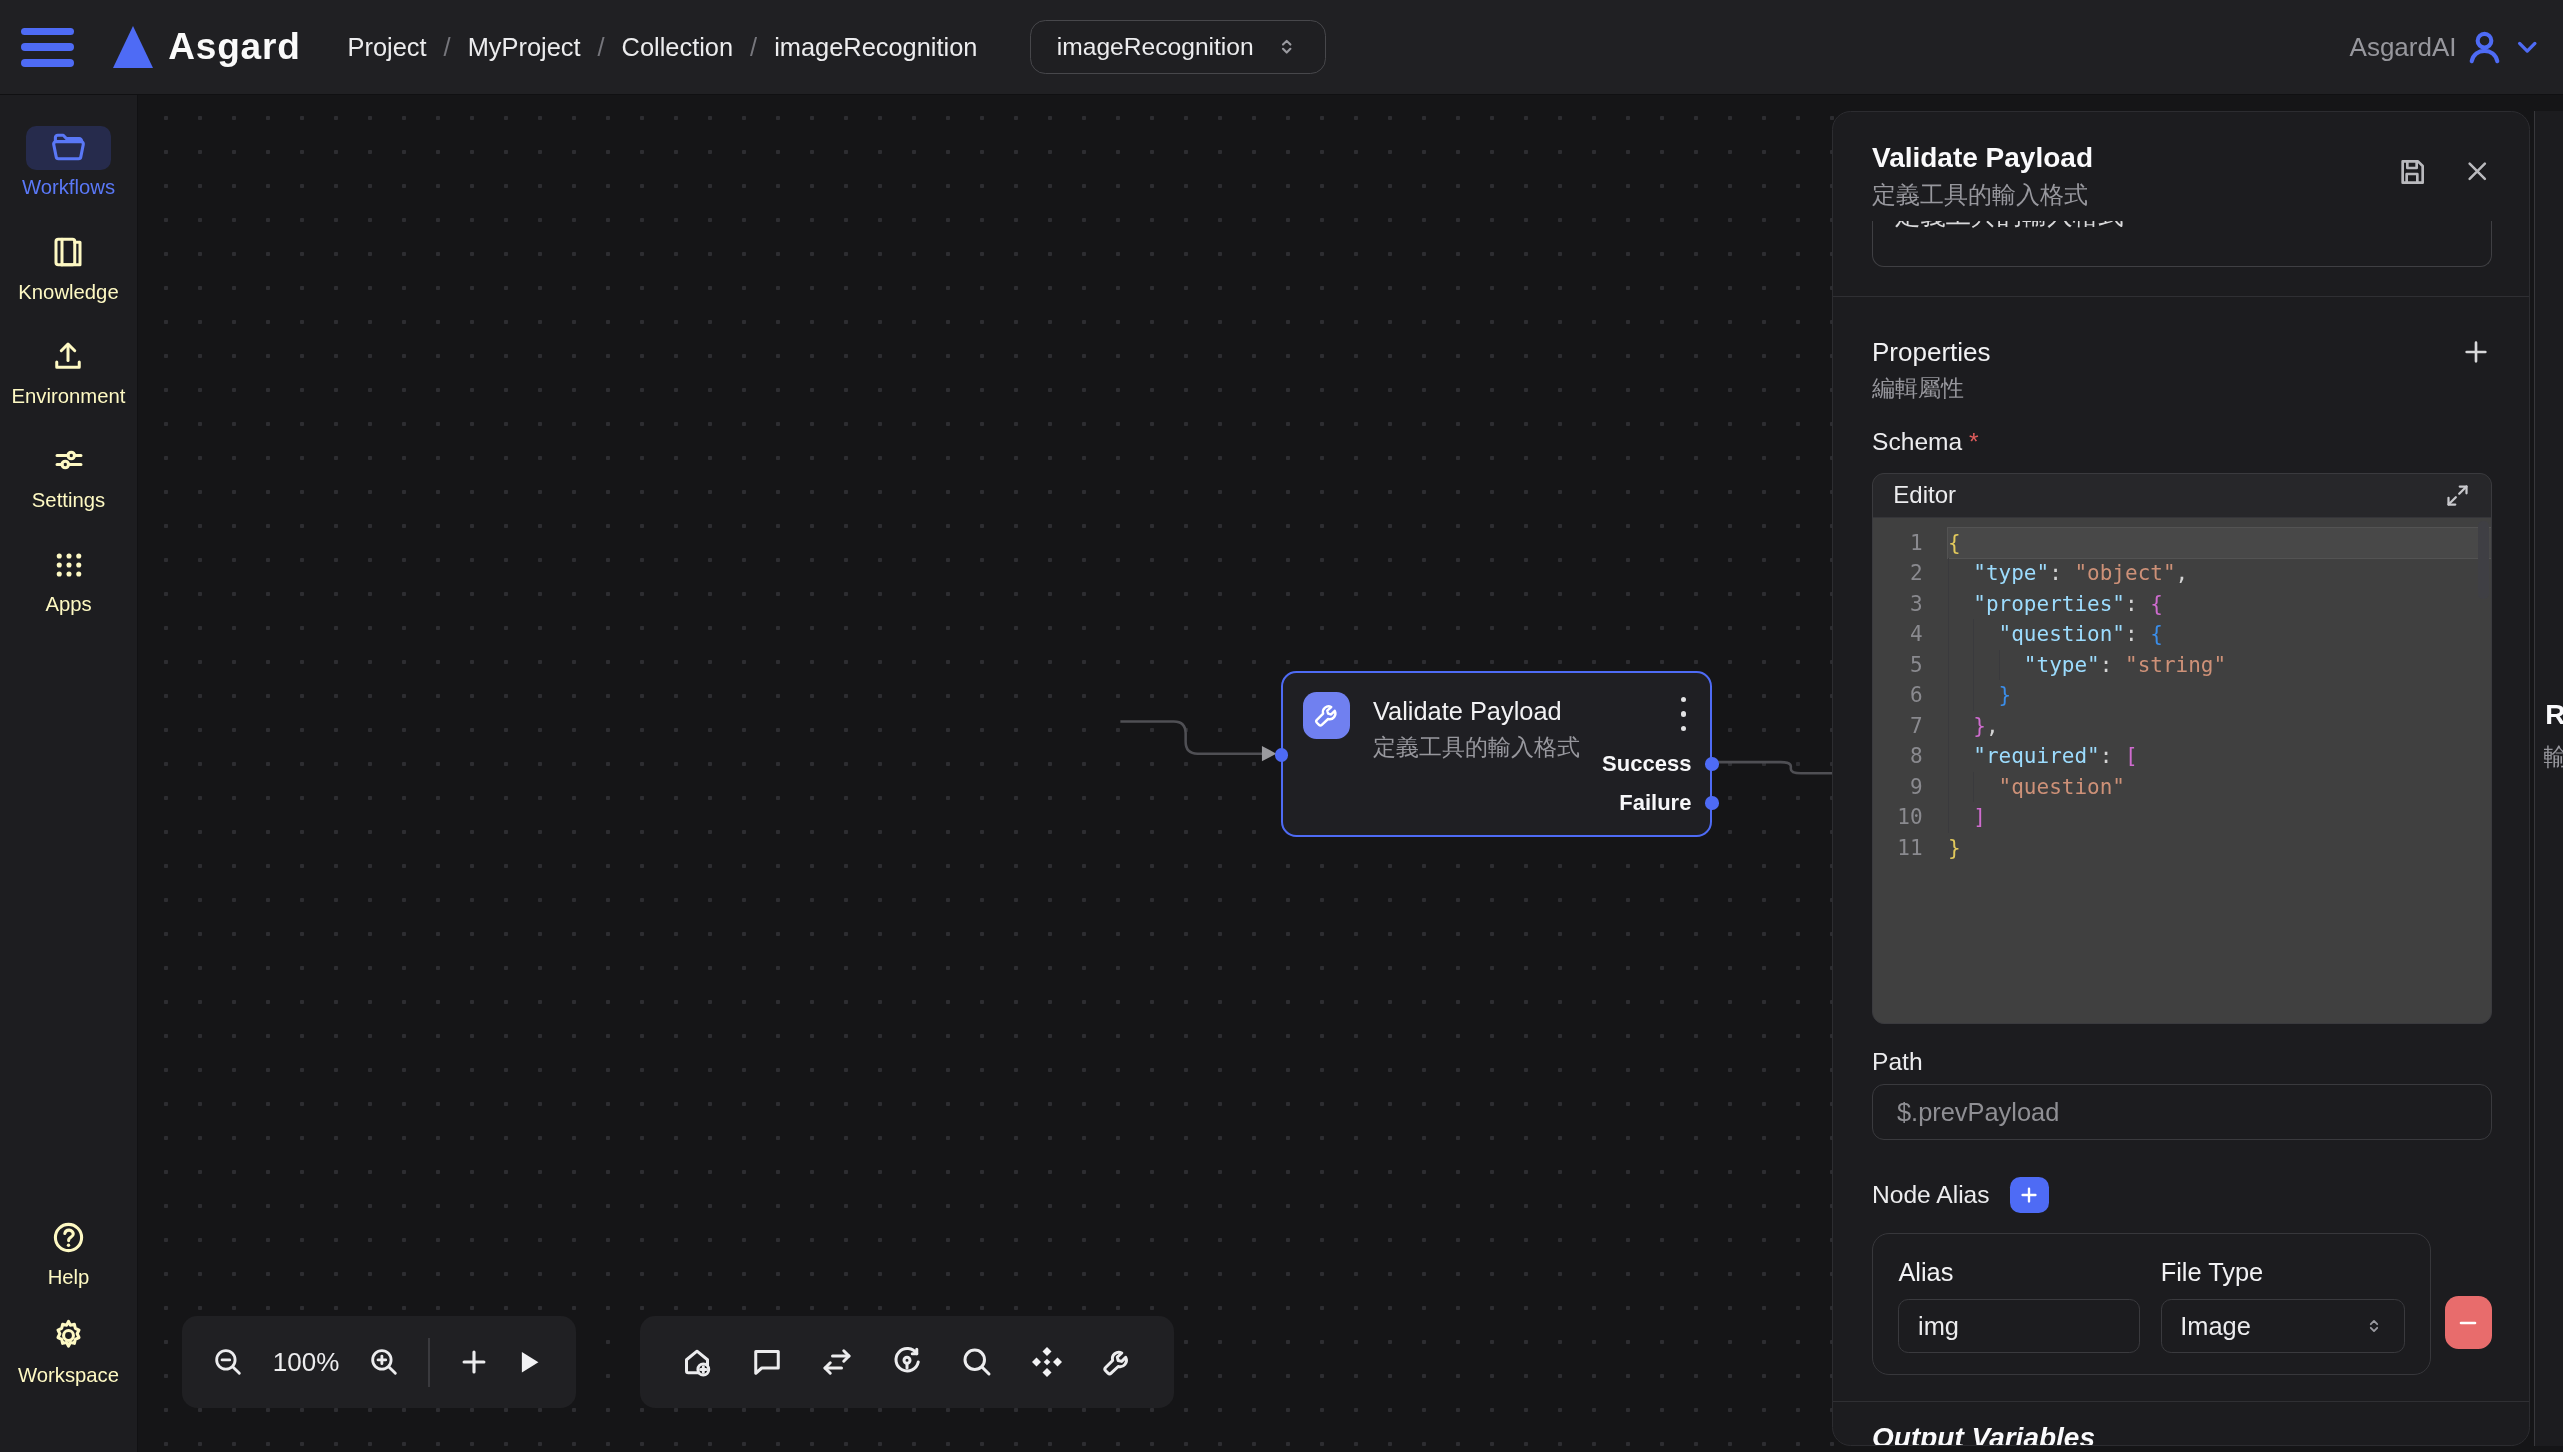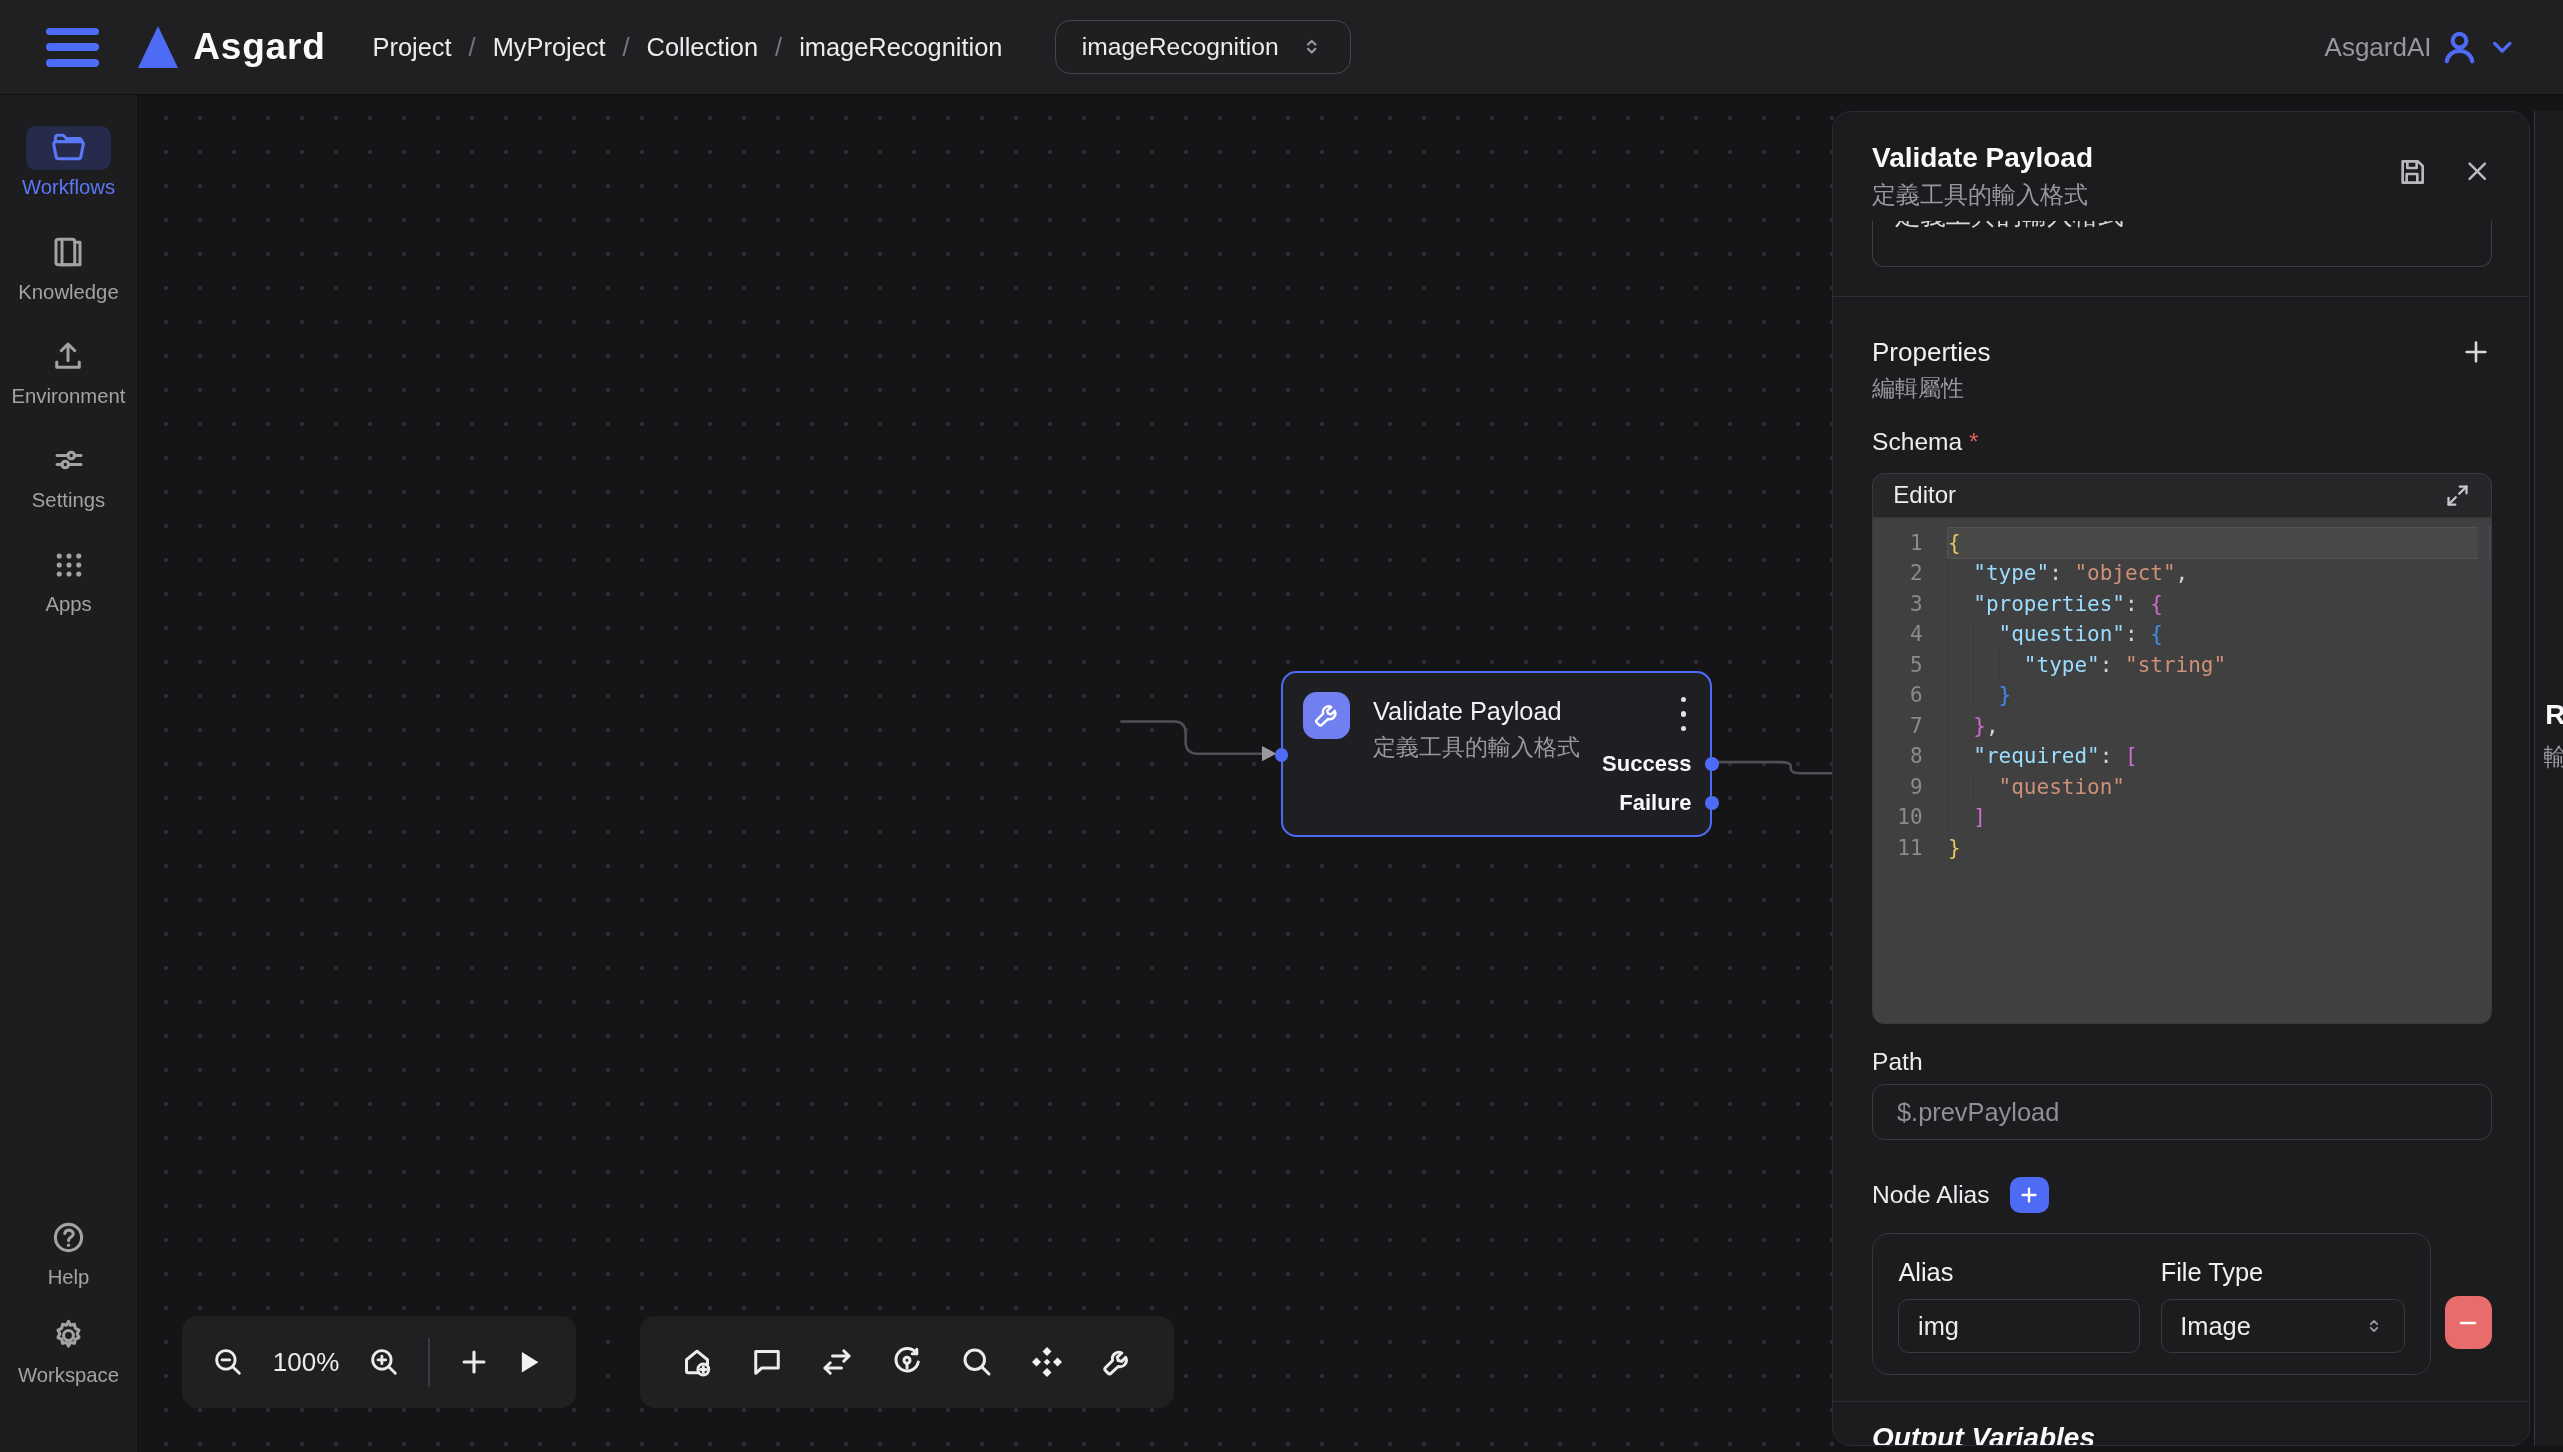--- a/index.html
+++ b/index.html
@@ -1,41 +1,41 @@
 <!DOCTYPE html>
 <html style="font-size:13.6px"><head>
 <meta charset="utf-8">
 <style>
   * { margin:0; padding:0; box-sizing:border-box; }
   html,body { width:2563px; height:1453px; overflow:hidden; background:#151517;
               font-family:"Liberation Sans", sans-serif; color:#e8e8ea; }
 
   
   .navbar { position:absolute; left:0; top:0; width:2563px; height:95px;
-            background:#202023; display:flex; align-items:center; padding:0 46px;
+            background:#202023; display:flex; align-items:center; padding:0 21px;
             border-bottom:1.7px solid #101012; z-index:50; }
   .hamburger { width:53px; height:39px; display:flex; flex-direction:column; justify-content:space-between; cursor:pointer; }
   .hamburger span { display:block; height:7.6px; border-radius:4.2px; background:#4e6bf5; }
   .logo-group { display:flex; align-items:center; margin-left:39px; }
   .logo-tri { width:0; height:0; border-left:20.3px solid transparent; border-right:20.3px solid transparent; border-bottom:42px solid #4e6bf5; }
   .logo-text { font-size:37px; font-weight:700; color:#fafafa; margin-left:15.3px; letter-spacing:0.8px; }
   .breadcrumb { display:flex; align-items:center; margin-left:47px; font-size:25.4px; color:#ececee; }
   .breadcrumb .sep { color:#76767c; margin:0 17px; font-weight:300; }
   .wf-select { margin-left:53px; height:54px; border:1.7px solid #47474b; border-radius:15.3px;
                display:flex; align-items:center; padding:0 25.4px; gap:20.3px; background:#1f1f22; cursor:pointer; }
   .wf-select .val { font-size:24.6px; color:#ececee; }
   .nav-right { margin-left:auto; display:flex; align-items:center; gap:7px; }
   .nav-user { font-size:26px; color:#97979d; }
   svg.ic { stroke:currentColor; fill:none; stroke-width:2; stroke-linecap:round; stroke-linejoin:round; }
 
   
   .sidebar { position:absolute; left:0; top:95px; width:138px; height:1358px; background:#1d1d20;
              display:flex; flex-direction:column; align-items:center; padding:30.5px 0 42px 0;
              border-right:0.8px solid #111113; z-index:40; }
-  .side-item { display:flex; flex-direction:column; align-items:center; margin-bottom:30.5px; cursor:pointer; color:#a3a3a3; }
+  .side-item { display:flex; flex-direction:column; align-items:center; margin-bottom:30.5px; cursor:pointer; color:#fef9c3; }
   .side-item .ibox { width:85px; height:44px; border-radius:10.2px; display:flex; align-items:center; justify-content:center; }
   .side-item.active { color:#5a78f7; }
   .side-item.active .ibox { background:#262b4c; }
   .side-item .lbl { font-size:20.3px; margin-top:6.8px; }
   .side-item.active .lbl { color:#5a78f7; }
   .side-bottom { margin-top:auto; }
   .side-bottom .side-item { margin-bottom:24px; }
 
   
   .canvas { position:absolute; left:138px; top:95px; width:2425px; height:1358px;

